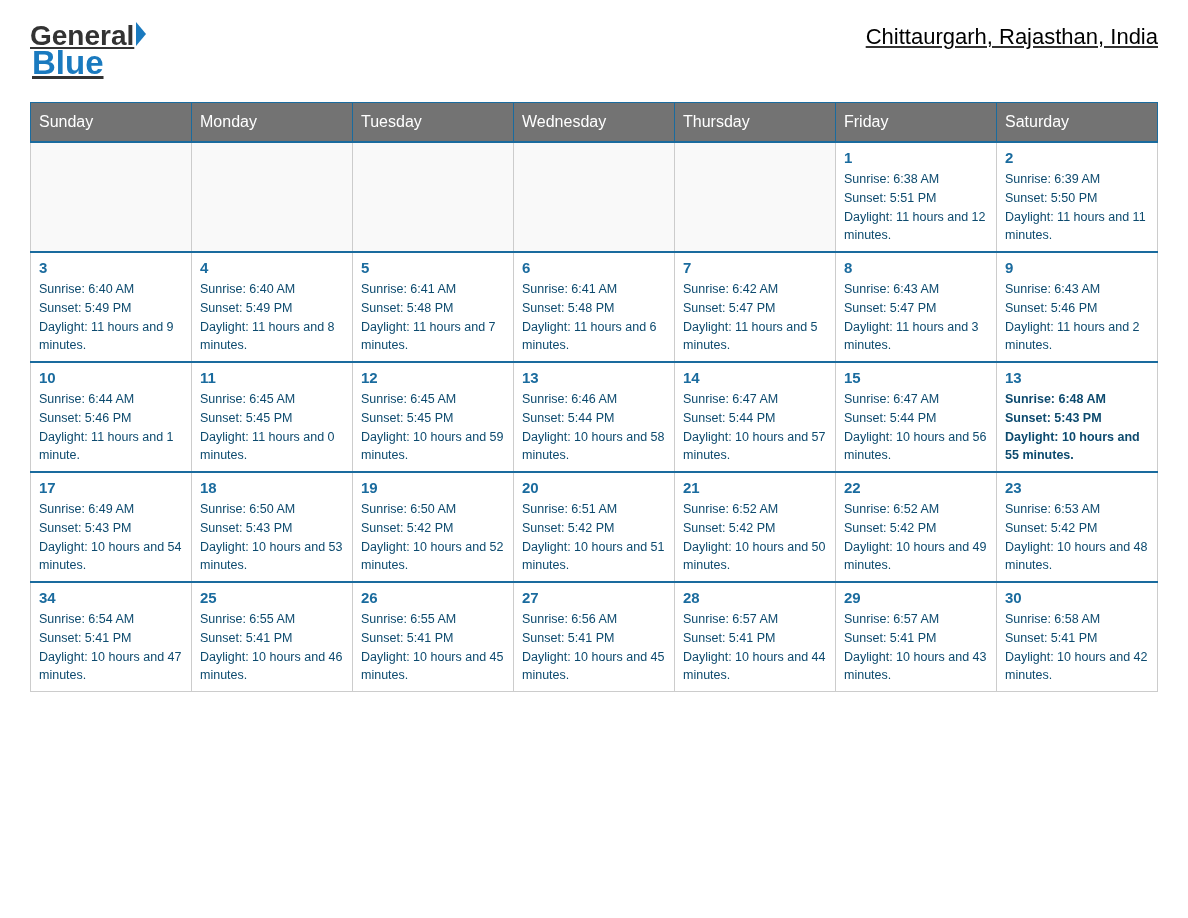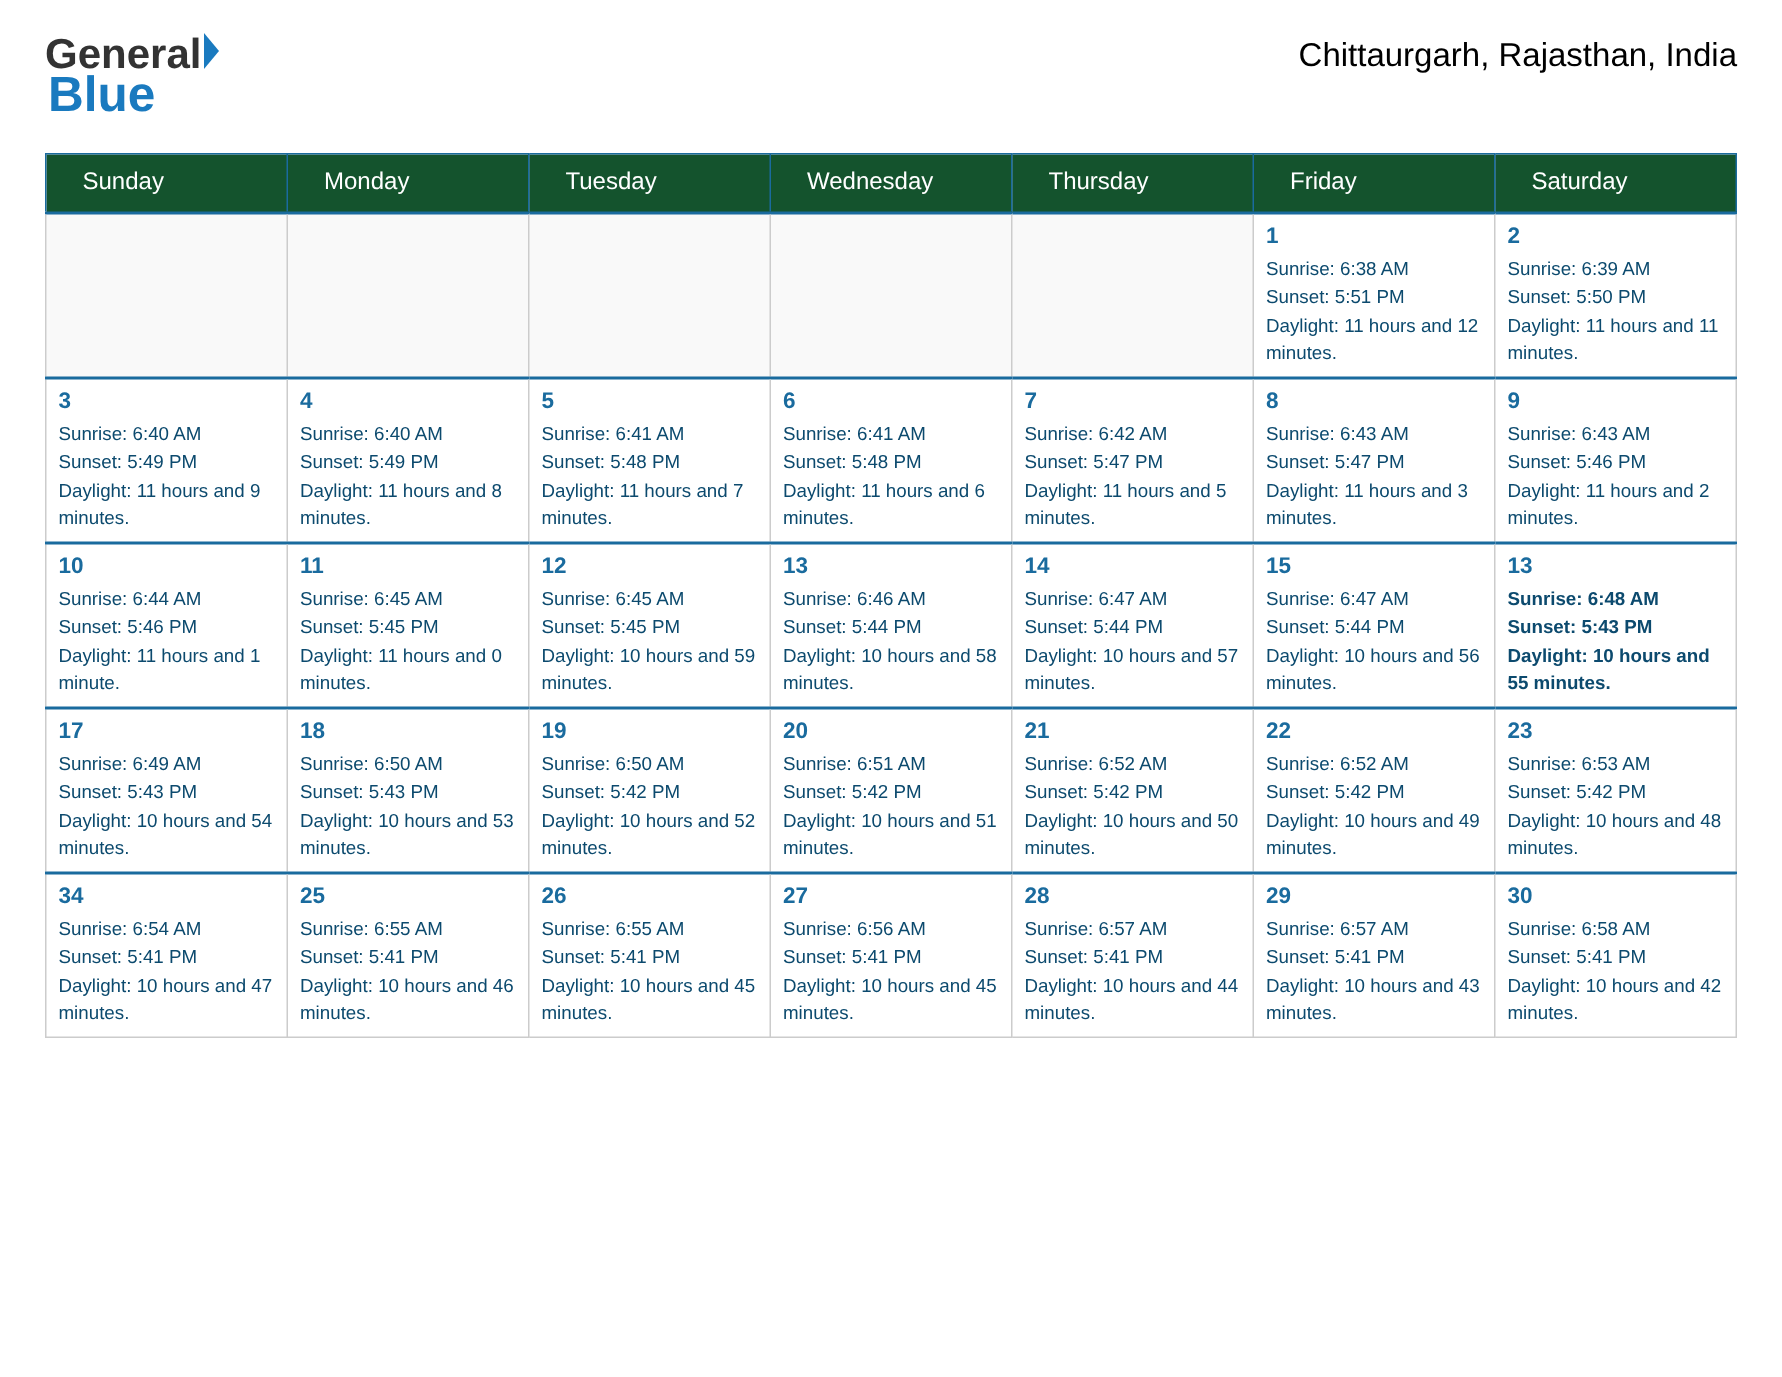--- a/index.html
+++ b/index.html
@@ -9,20 +9,21 @@
       color: #333;
       width: 1188px;
       min-height: 918px;
       padding: 20px 30px;
     }
     .header {
       display: flex;
       justify-content: space-between;
       align-items: flex-start;
       margin-bottom: 20px;
+      text-decoration: underline;
     }
     .logo {
       display: flex;
       flex-direction: column;
       align-items: flex-start;
     }
     .logo-text {
       font-size: 28px;
       font-weight: bold;
       color: #333;
@@ -58,23 +59,23 @@
     .location {
       font-size: 22px;
       color: #000000;
       margin-top: 4px;
     }
     .calendar {
       width: 100%;
       border-collapse: collapse;
     }
     .calendar th {
-      background: #14532d;
+      background: #737373;
       color: #fff;
-      padding: 10px 24px;
+      padding: 10px 8px;
       font-size: 16px;
       font-weight: normal;
       text-align: left;
       border: 1px solid #1a6b9e;
     }
     .calendar td {
       border: 1px solid #ccc;
       vertical-align: top;
       padding: 6px 8px;
       width: 14.28%;

